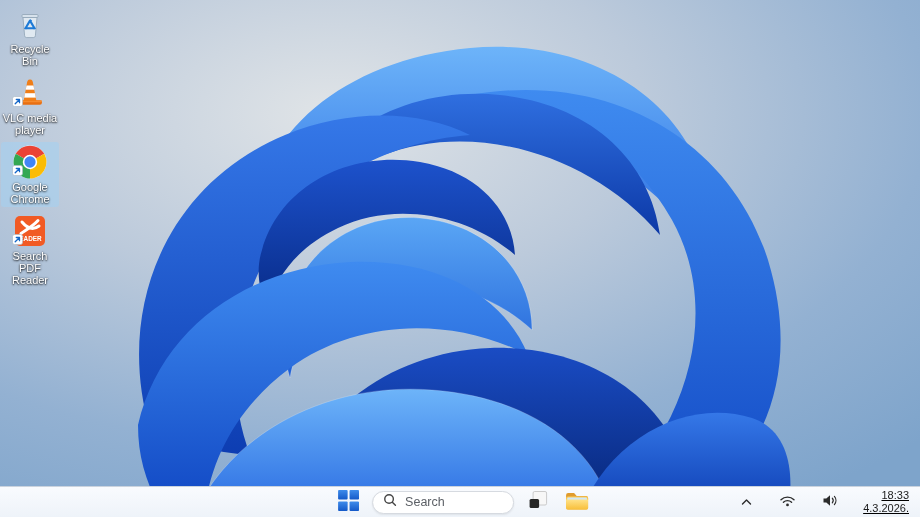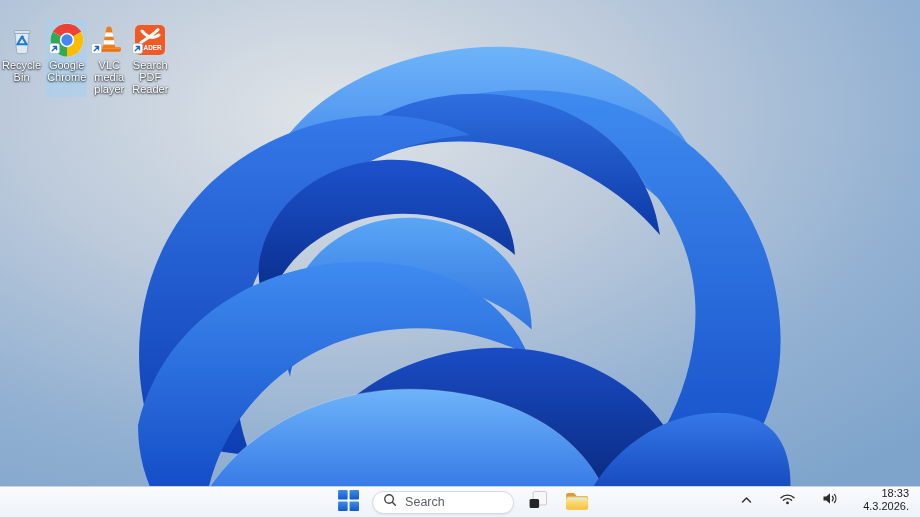--- a/index.html
+++ b/index.html
@@ -5,22 +5,22 @@
   * { margin:0; padding:0; box-sizing:border-box; }
   body { font-family:"Liberation Sans", sans-serif; background:#333; }
   .screen {
     position:relative; width:920px; height:517px; overflow:hidden;
     font-family:"Liberation Sans", sans-serif;
   }
   .wallpaper { position:absolute; inset:0; z-index:0; }
 
   
   .icon-col {
-    position:absolute; left:1px; top:20px; z-index:2;
-    display:flex; gap:4px; width:58px;
+    position:absolute; left:1px; top:4px; z-index:2;
+    display:flex; flex-direction:column; gap:4px; width:58px;
   }
   .desk-icon {
     width:58px; padding:3px 1px 2px 1px; border-radius:3px;
     display:flex; flex-direction:column; align-items:center; cursor:default;
   }
   .desk-icon.selected { background:rgba(165,208,240,0.60); }
   .desk-icon .glyph { position:relative; width:34px; height:34px; }
   .desk-icon .label {
     margin-top:2px; font-size:11px; line-height:12px; text-align:center;
     color:#ffffff; max-width:56px;
@@ -51,21 +51,21 @@
     padding:0 10px; cursor:text;
   }
   .search-pill input {
     border:none; outline:none; background:transparent;
     font-size:12.5px; color:#444; width:100%;
     font-family:"Liberation Sans", sans-serif;
   }
   .search-pill input::placeholder { color:#5c6066; opacity:1; }
   .tb-right {
     position:absolute; right:5px; top:0; height:100%;
-    display:flex; align-items:flex-start; gap:16px;
+    display:flex; align-items:center; gap:16px;text-decoration:underline;
   }
   .tray-btn {
     display:flex; align-items:center; justify-content:center;
     padding:4px 5px; border-radius:4px; cursor:pointer;
   }
   .clock {
     display:flex; flex-direction:column; align-items:flex-end;
     justify-content:center; font-size:11px; line-height:13px;
     color:#1b1b1b; padding:0 6px 0 4px; border-radius:4px; cursor:pointer;
   }
@@ -150,40 +150,20 @@
                    C12.6,30.6 11.7,29.8 11.6,28.6 Z" fill="#e3ecf3" fill-opacity="0.92" stroke="#8fa3b5" stroke-width="0.8"></path>
           <path d="M17,13.6 L21.5,21.3 L12.5,21.3 Z" fill="none" stroke="#1d7ad6" stroke-width="2.1" stroke-linejoin="round"></path>
           <path d="M17,12.2 l2.2,1.4 -2.2,1.4 z" fill="#1d7ad6"></path>
           <path d="M23,22 l-2.6,0.2 1.2,-2.3 z" fill="#1d7ad6"></path>
           <path d="M11,22 l1.4,-2.1 1.2,2.3 z" fill="#1d7ad6"></path>
         </svg>
       </span>
       <span class="label">Recycle Bin</span>
     </div>
 
-    <div class="desk-icon selected">
-      <span class="glyph">
-        <svg width="34" height="34" viewBox="0 0 32 32">
-          <circle cx="16" cy="16" r="15.5" fill="#fff"></circle>
-          <path d="M16,16 L2.6,8.3 A15.5,15.5 0 0 1 29.4,8.3 Z" fill="#ea4335"></path>
-          <path d="M16,16 L29.4,8.3 A15.5,15.5 0 0 1 16,31.5 Z" fill="#fbbc05"></path>
-          <path d="M16,16 L16,31.5 A15.5,15.5 0 0 1 2.6,8.3 Z" fill="#34a853"></path>
-          <circle cx="16" cy="16" r="6.8" fill="#fff"></circle>
-          <circle cx="16" cy="16" r="5.3" fill="#4285f4"></circle>
-        </svg>
-        <span class="shortcut-badge">
-          <svg width="11" height="11" viewBox="0 0 11 11">
-            <rect x="0.5" y="0.5" width="10" height="10" rx="2" fill="#fff" stroke="#aebbc8" stroke-width="0.7"></rect>
-            <path d="M3.2,7.8 L7.3,3.7 M4.3,3.5 L7.5,3.5 L7.5,6.7" fill="none" stroke="#1467c8" stroke-width="1.3" stroke-linecap="round" stroke-linejoin="round"></path>
-          </svg>
-        </span>
-      </span>
-      <span class="label">Google Chrome</span>
-    </div>
-
     <div class="desk-icon">
       <span class="glyph">
         <svg width="34" height="34" viewBox="0 0 34 34">
           <defs>
             <clipPath id="coneClip">
               <path d="M17,3.5 C14.6,3.5 14.2,5.4 13.9,7.4 L10.6,25 L23.4,25 L20.1,7.4 C19.8,5.4 19.4,3.5 17,3.5 Z"></path>
             </clipPath>
           </defs>
           <rect x="5" y="24.2" width="24" height="4.6" rx="2.2" fill="#e86f12"></rect>
           <rect x="5" y="24.2" width="24" height="2.1" rx="1" fill="#f68b2e"></rect>
@@ -197,20 +177,40 @@
         <span class="shortcut-badge">
           <svg width="11" height="11" viewBox="0 0 11 11">
             <rect x="0.5" y="0.5" width="10" height="10" rx="2" fill="#fff" stroke="#aebbc8" stroke-width="0.7"></rect>
             <path d="M3.2,7.8 L7.3,3.7 M4.3,3.5 L7.5,3.5 L7.5,6.7" fill="none" stroke="#1467c8" stroke-width="1.3" stroke-linecap="round" stroke-linejoin="round"></path>
           </svg>
         </span>
       </span>
       <span class="label">VLC media player</span>
     </div>
 
+    <div class="desk-icon selected">
+      <span class="glyph">
+        <svg width="34" height="34" viewBox="0 0 32 32">
+          <circle cx="16" cy="16" r="15.5" fill="#fff"></circle>
+          <path d="M16,16 L2.6,8.3 A15.5,15.5 0 0 1 29.4,8.3 Z" fill="#ea4335"></path>
+          <path d="M16,16 L29.4,8.3 A15.5,15.5 0 0 1 16,31.5 Z" fill="#fbbc05"></path>
+          <path d="M16,16 L16,31.5 A15.5,15.5 0 0 1 2.6,8.3 Z" fill="#34a853"></path>
+          <circle cx="16" cy="16" r="6.8" fill="#fff"></circle>
+          <circle cx="16" cy="16" r="5.3" fill="#4285f4"></circle>
+        </svg>
+        <span class="shortcut-badge">
+          <svg width="11" height="11" viewBox="0 0 11 11">
+            <rect x="0.5" y="0.5" width="10" height="10" rx="2" fill="#fff" stroke="#aebbc8" stroke-width="0.7"></rect>
+            <path d="M3.2,7.8 L7.3,3.7 M4.3,3.5 L7.5,3.5 L7.5,6.7" fill="none" stroke="#1467c8" stroke-width="1.3" stroke-linecap="round" stroke-linejoin="round"></path>
+          </svg>
+        </span>
+      </span>
+      <span class="label">Google Chrome</span>
+    </div>
+
     <div class="desk-icon">
       <span class="glyph">
         <svg width="34" height="34" viewBox="0 0 34 34">
           <rect x="2" y="2" width="30" height="30" rx="5" fill="#f15a24"></rect>
           <path d="M9,8 C14,14 20,16.5 26,12" fill="none" stroke="#ffffff" stroke-width="3" stroke-linecap="round"></path>
           <path d="M25,6.5 C19.5,12.5 13.5,15.5 8,19.5" fill="none" stroke="#ffffff" stroke-width="3" stroke-linecap="round"></path>
           <text x="17.5" y="26.5" text-anchor="middle" font-size="6.4" font-weight="bold" fill="#ffffff" font-family="Liberation Sans, sans-serif">EADER</text>
         </svg>
         <span class="shortcut-badge">
           <svg width="11" height="11" viewBox="0 0 11 11">

